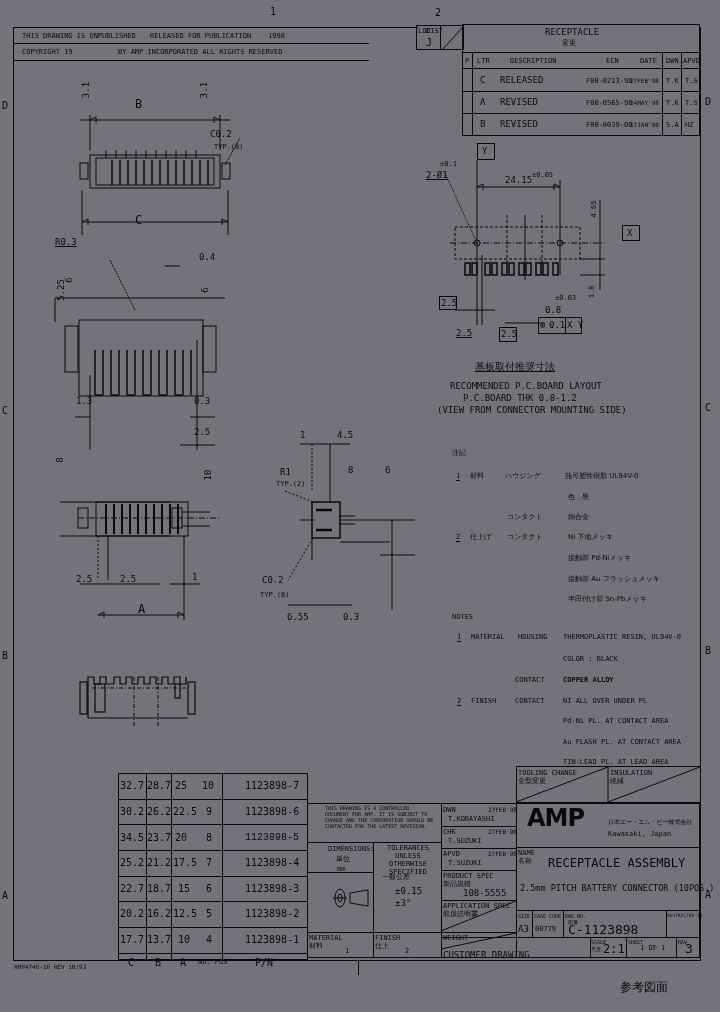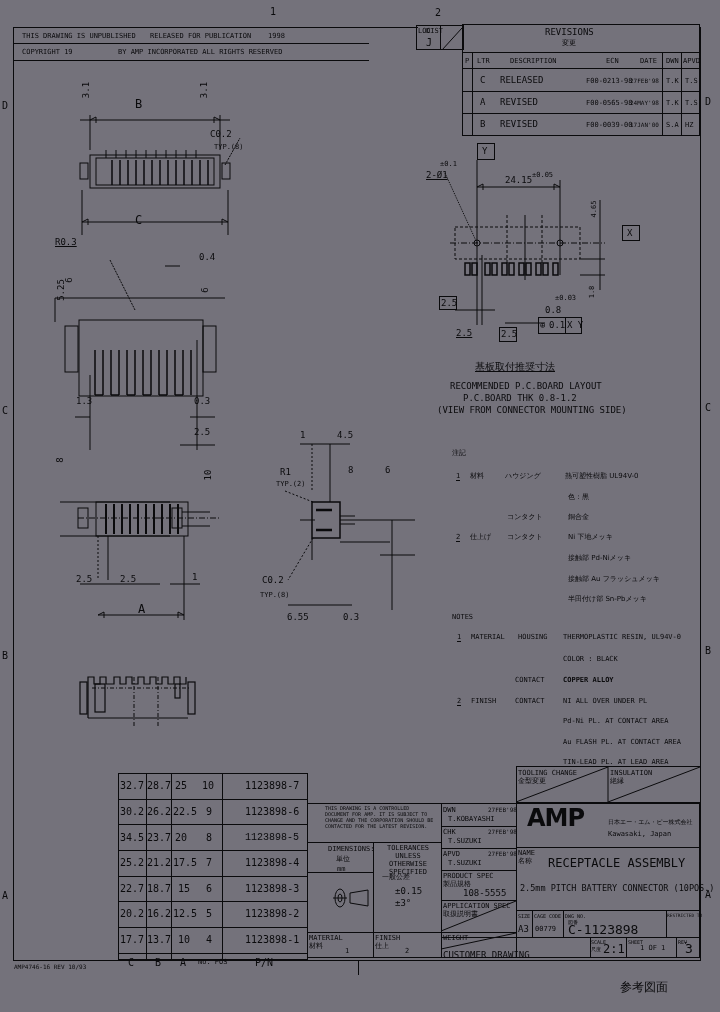--- a/index.html
+++ b/index.html
@@ -46,21 +46,21 @@
 <div class="bx" style="left:416px;top:25px;width:48px;height:25px;"></div>
 <div class="vlt" style="left:440px;top:25px;height:25px;"></div>
 <div class="t ts" style="left:418px;top:27px;">LOC</div>
 <div class="t" style="left:426px;top:37px;">J</div>
 <div class="t ts" style="left:426px;top:27px;">DIST</div>
 <svg style="left:442px;top:28px;" width="20" height="22">
     <line x1="20" y1="0" x2="0" y2="22" stroke="#0a0a0c" stroke-width="1"></line>
   </svg>
 
 <div class="bx" style="left:462px;top:24px;width:238px;height:112px;"></div>
-<div class="t tm" style="left:545px;top:27px;">REVISIONS</div>
+<div class="t tm" style="left:545px;top:27px;">RECEPTACLE</div>
 <div class="t ts" style="left:562px;top:39px;">変更</div>
 <div class="hlt" style="left:462px;top:52px;width:238px;"></div>
 <div class="hl" style="left:462px;top:68px;width:238px;"></div>
 <div class="hlt" style="left:462px;top:91px;width:238px;"></div>
 <div class="hlt" style="left:462px;top:113px;width:238px;"></div>
 <div class="vlt" style="left:472px;top:52px;height:84px;"></div>
 <div class="vlt" style="left:662px;top:52px;height:84px;"></div>
 <div class="vlt" style="left:681px;top:52px;height:84px;"></div>
 <div class="t ts" style="left:465px;top:57px;">P</div>
 <div class="t ts" style="left:477px;top:57px;">LTR</div>

